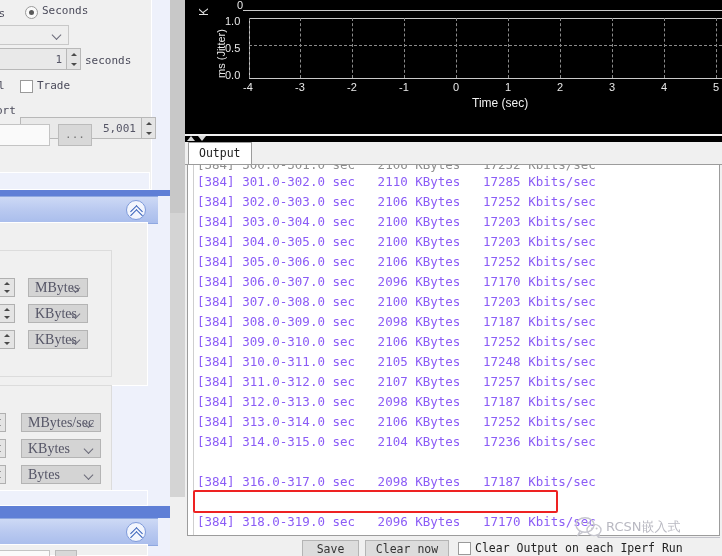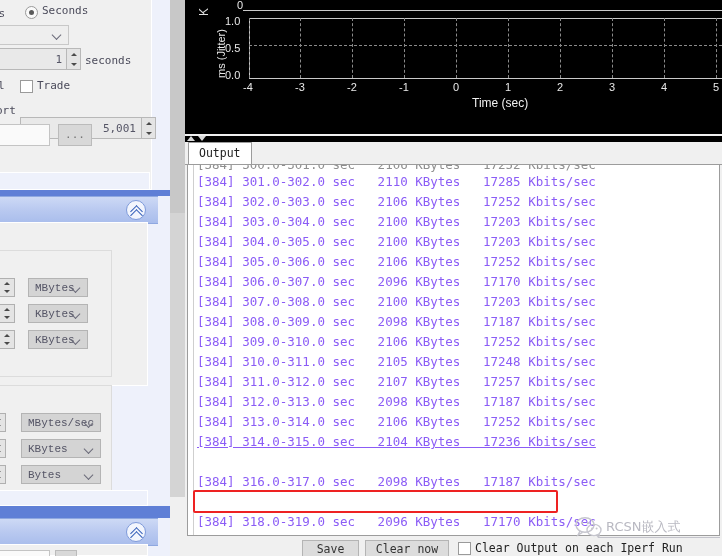--- a/index.html
+++ b/index.html
@@ -16,21 +16,21 @@
   .lp-card{position:absolute;background:#f0f0f0;border:1px solid #ffffff;}
 
   .lp-group{position:absolute;border:1px solid #dcdcdc;background:#f0f0f0;}
 
   .radio{display:inline-block;width:13px;height:13px;border-radius:50%;border:1px solid #9a9a9a;background:#fafafa;box-sizing:border-box;position:relative;vertical-align:middle;}
   .radio.checked::after{content:"";position:absolute;left:3px;top:3px;width:5px;height:5px;border-radius:50%;background:#5a5a5a;}
   .cb{display:inline-block;width:13px;height:13px;border:1px solid #9a9a9a;background:#ffffff;box-sizing:border-box;vertical-align:middle;}
   .lbl{font-size:11px;color:#4a4a5a;font-family:"DejaVu Sans Mono",monospace;vertical-align:middle;}
 
   .combo{background:#d4d4d4;border:1px solid #b4b4b4;box-sizing:border-box;position:relative;
-         font-family:Liberation Mono, monospace;font-size:11px;color:#555566;}
+         font-family:Liberation Serif, serif;font-size:14px;color:#555566;}
   .combo .txt{position:absolute;left:6px;top:50%;transform:translateY(-50%);white-space:nowrap;}
   .combo .chev{position:absolute;right:6px;top:50%;transform:translateY(-50%);width:9px;height:9px;}
   .combo .chev::before{content:"";position:absolute;left:0;top:1px;width:6px;height:6px;border-right:1.6px solid #6b6b7a;border-bottom:1.6px solid #6b6b7a;transform:rotate(45deg);}
 
   .combo-flat{background:#eeeeee;border:1px solid #c8c8c8;}
 
   .spin{position:absolute;background:#e9e9e9;border:1px solid #b8b8b8;box-sizing:border-box;}
   .spin .val{position:absolute;right:3px;top:50%;transform:translateY(-50%);font-family:"DejaVu Sans Mono",monospace;font-size:11px;color:#555566;}
   .spinbtns{position:absolute;right:0;top:0;bottom:0;width:14px;background:#e4e4e4;border-left:1px solid #b8b8b8;box-sizing:border-box;}
   .spinbtns .up,.spinbtns .dn{position:absolute;left:0;right:0;height:50%;}
@@ -320,21 +320,21 @@
       <div class="out-line" style="top:69px;">[384] 304.0-305.0 sec   2100 KBytes   17203 Kbits/sec</div>
       <div class="out-line" style="top:89px;">[384] 305.0-306.0 sec   2106 KBytes   17252 Kbits/sec</div>
       <div class="out-line" style="top:109px;">[384] 306.0-307.0 sec   2096 KBytes   17170 Kbits/sec</div>
       <div class="out-line" style="top:129px;">[384] 307.0-308.0 sec   2100 KBytes   17203 Kbits/sec</div>
       <div class="out-line" style="top:149px;">[384] 308.0-309.0 sec   2098 KBytes   17187 Kbits/sec</div>
       <div class="out-line" style="top:169px;">[384] 309.0-310.0 sec   2106 KBytes   17252 Kbits/sec</div>
       <div class="out-line" style="top:189px;">[384] 310.0-311.0 sec   2105 KBytes   17248 Kbits/sec</div>
       <div class="out-line" style="top:209px;">[384] 311.0-312.0 sec   2107 KBytes   17257 Kbits/sec</div>
       <div class="out-line" style="top:229px;">[384] 312.0-313.0 sec   2098 KBytes   17187 Kbits/sec</div>
       <div class="out-line" style="top:249px;">[384] 313.0-314.0 sec   2106 KBytes   17252 Kbits/sec</div>
-      <div class="out-line" style="top:269px;text-decoration:underline;">[384] 314.0-315.0 sec   2104 KBytes   17236 Kbits/sec</div>
+      <div class="out-line" style="top:269px;">[384] 314.0-315.0 sec   2104 KBytes   17236 Kbits/sec</div>
       <div class="out-line" style="top:309px;">[384] 316.0-317.0 sec   2098 KBytes   17187 Kbits/sec</div>
       <div class="out-line" style="top:349px;">[384] 318.0-319.0 sec   2096 KBytes   17170 Kbits/sec</div>
 
       <div class="hl-box" style="left:5px;top:325px;width:365px;height:23px;"></div>
     </div>
 
     <div class="bottombar">
       <div class="gbtn" style="left:117px;top:3px;width:57px;height:19px;">Save</div>
       <div class="gbtn" style="left:180px;top:3px;width:84px;height:19px;">Clear now</div>
       <div class="ckrow" style="left:273px;top:4px;">

